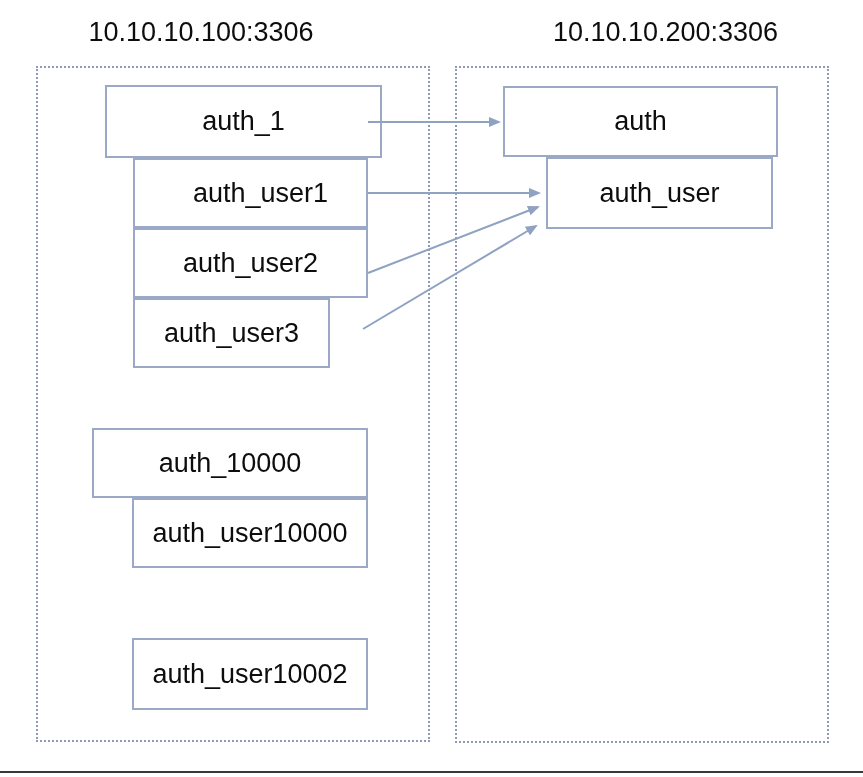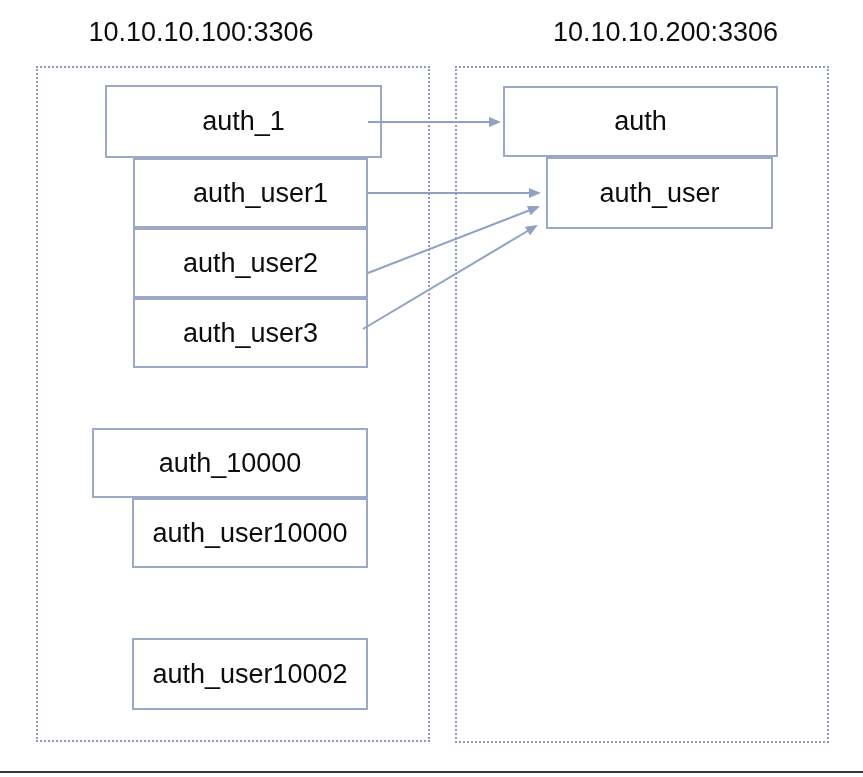--- a/index.html
+++ b/index.html
@@ -46,21 +46,21 @@
     align-items: center;
     justify-content: center;
     font-size: 27px;
     color: #0d0d0d;
     white-space: nowrap;
   }
   
   .b-auth1        { left: 91px;  top: 85px;  width: 277px; height: 73px; margin-left: 14px; }
   .b-authuser1    { left: 133px; top: 158px; width: 235px; height: 70px; padding-left: 20px; }
   .b-authuser2    { left: 133px; top: 228px; width: 235px; height: 70px; }
-  .b-authuser3    { left: 133px; top: 298px; width: 235px; height: 70px; }
+  .b-authuser3    { left: 133px; top: 298px; width: 197px; height: 70px; }
   
   .b-auth10000    { left: 92px;  top: 428px; width: 276px; height: 70px; }
   .b-authuser10000{ left: 132px; top: 498px; width: 236px; height: 70px; }
   .b-authuser10001{ left: 132px; top: 568px; width: 236px; height: 70px; }
   .b-authuser10002{ left: 132px; top: 638px; width: 236px; height: 72px; }
   
   .b-auth         { left: 503px; top: 86px;  width: 275px; height: 71px; }
   .b-authuser     { left: 529px; top: 157px; width: 227px; height: 72px; margin-left: 17px; }
 
   svg.overlay {

